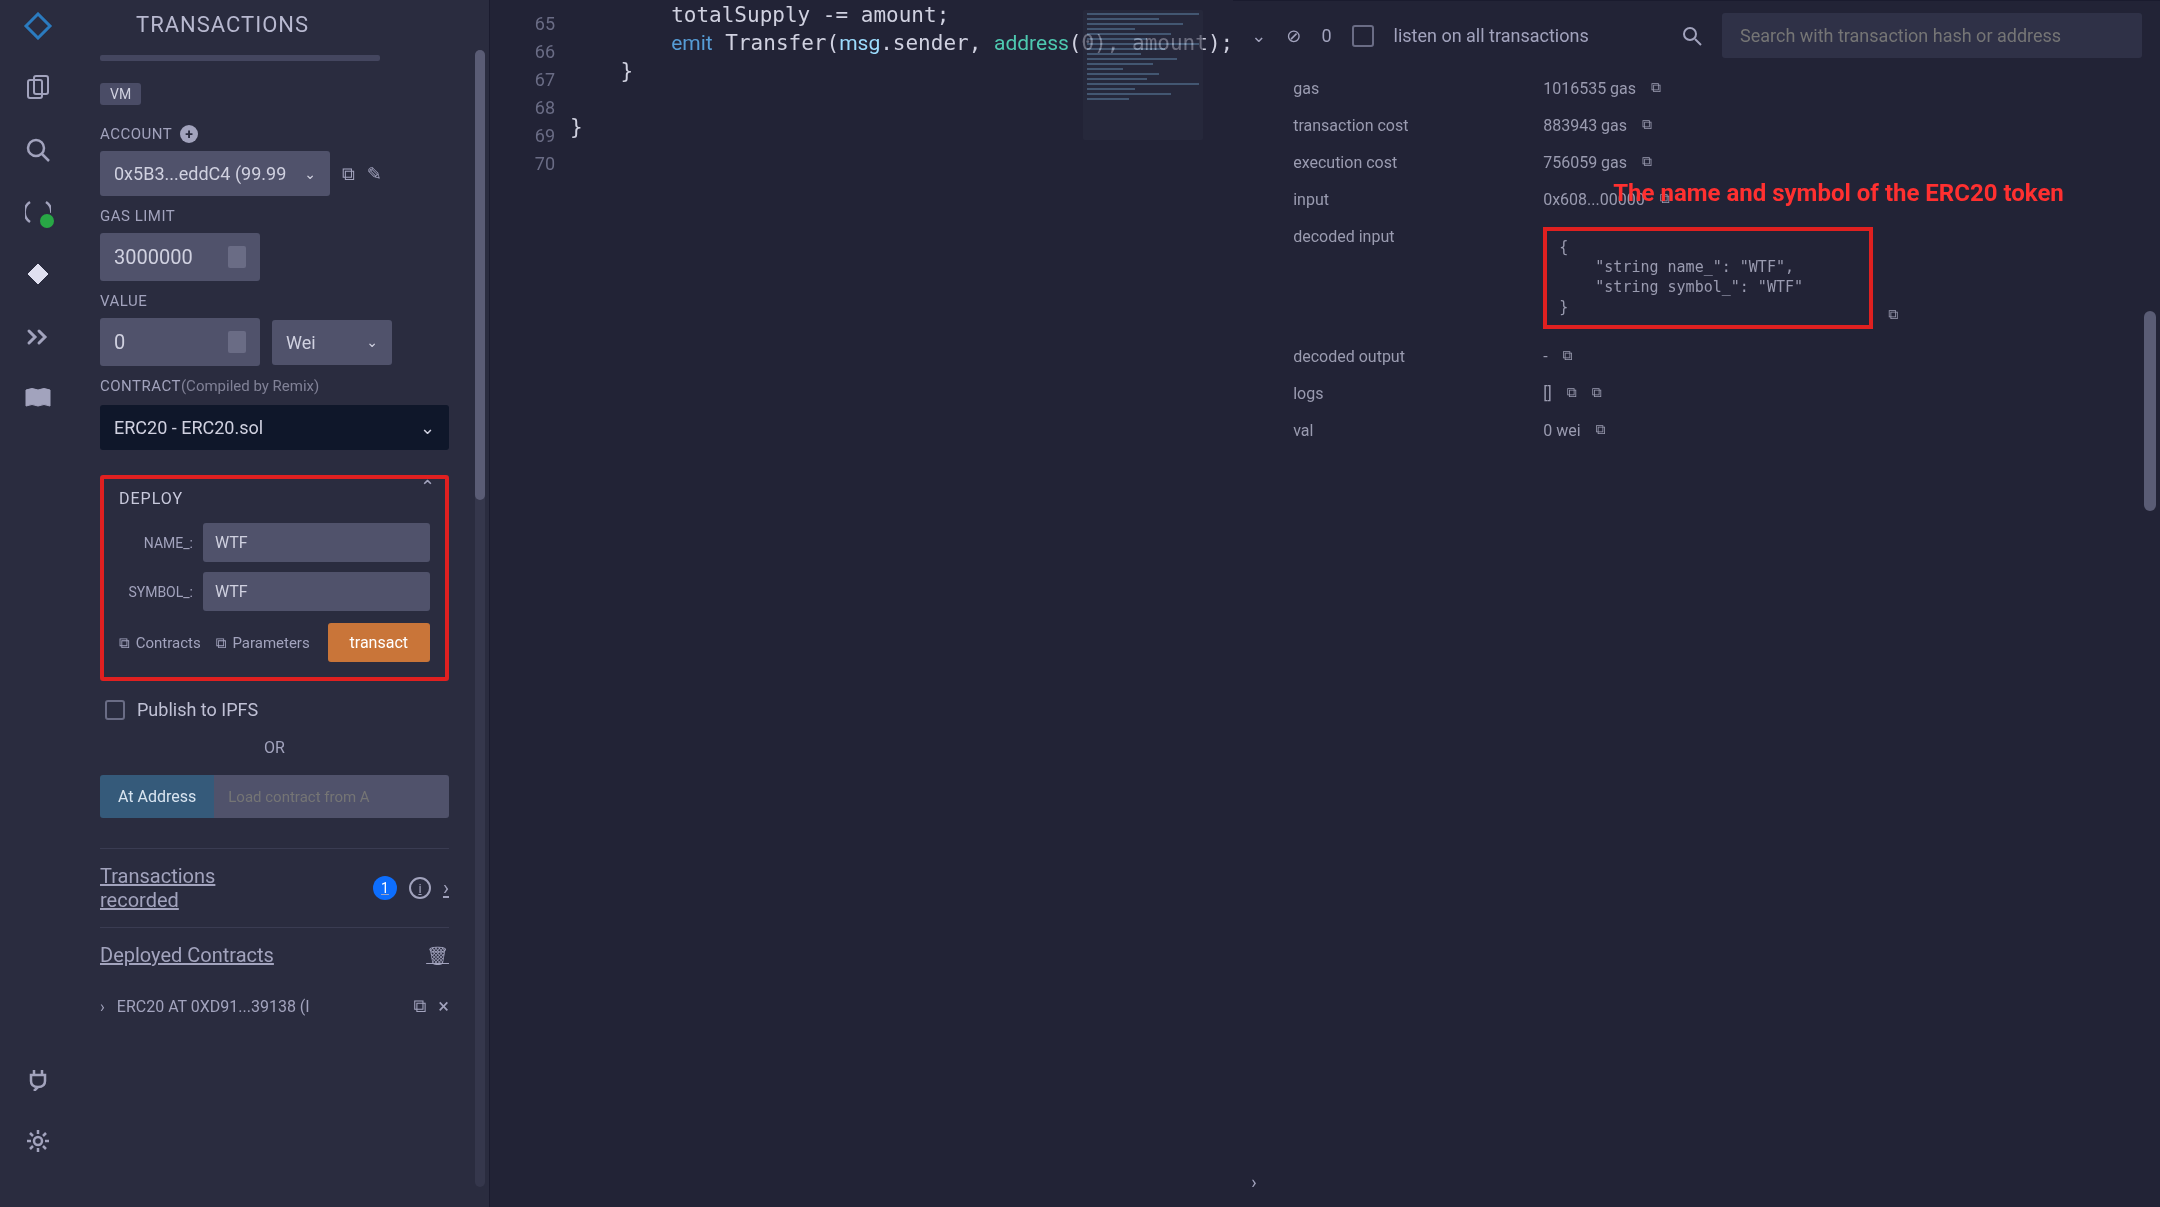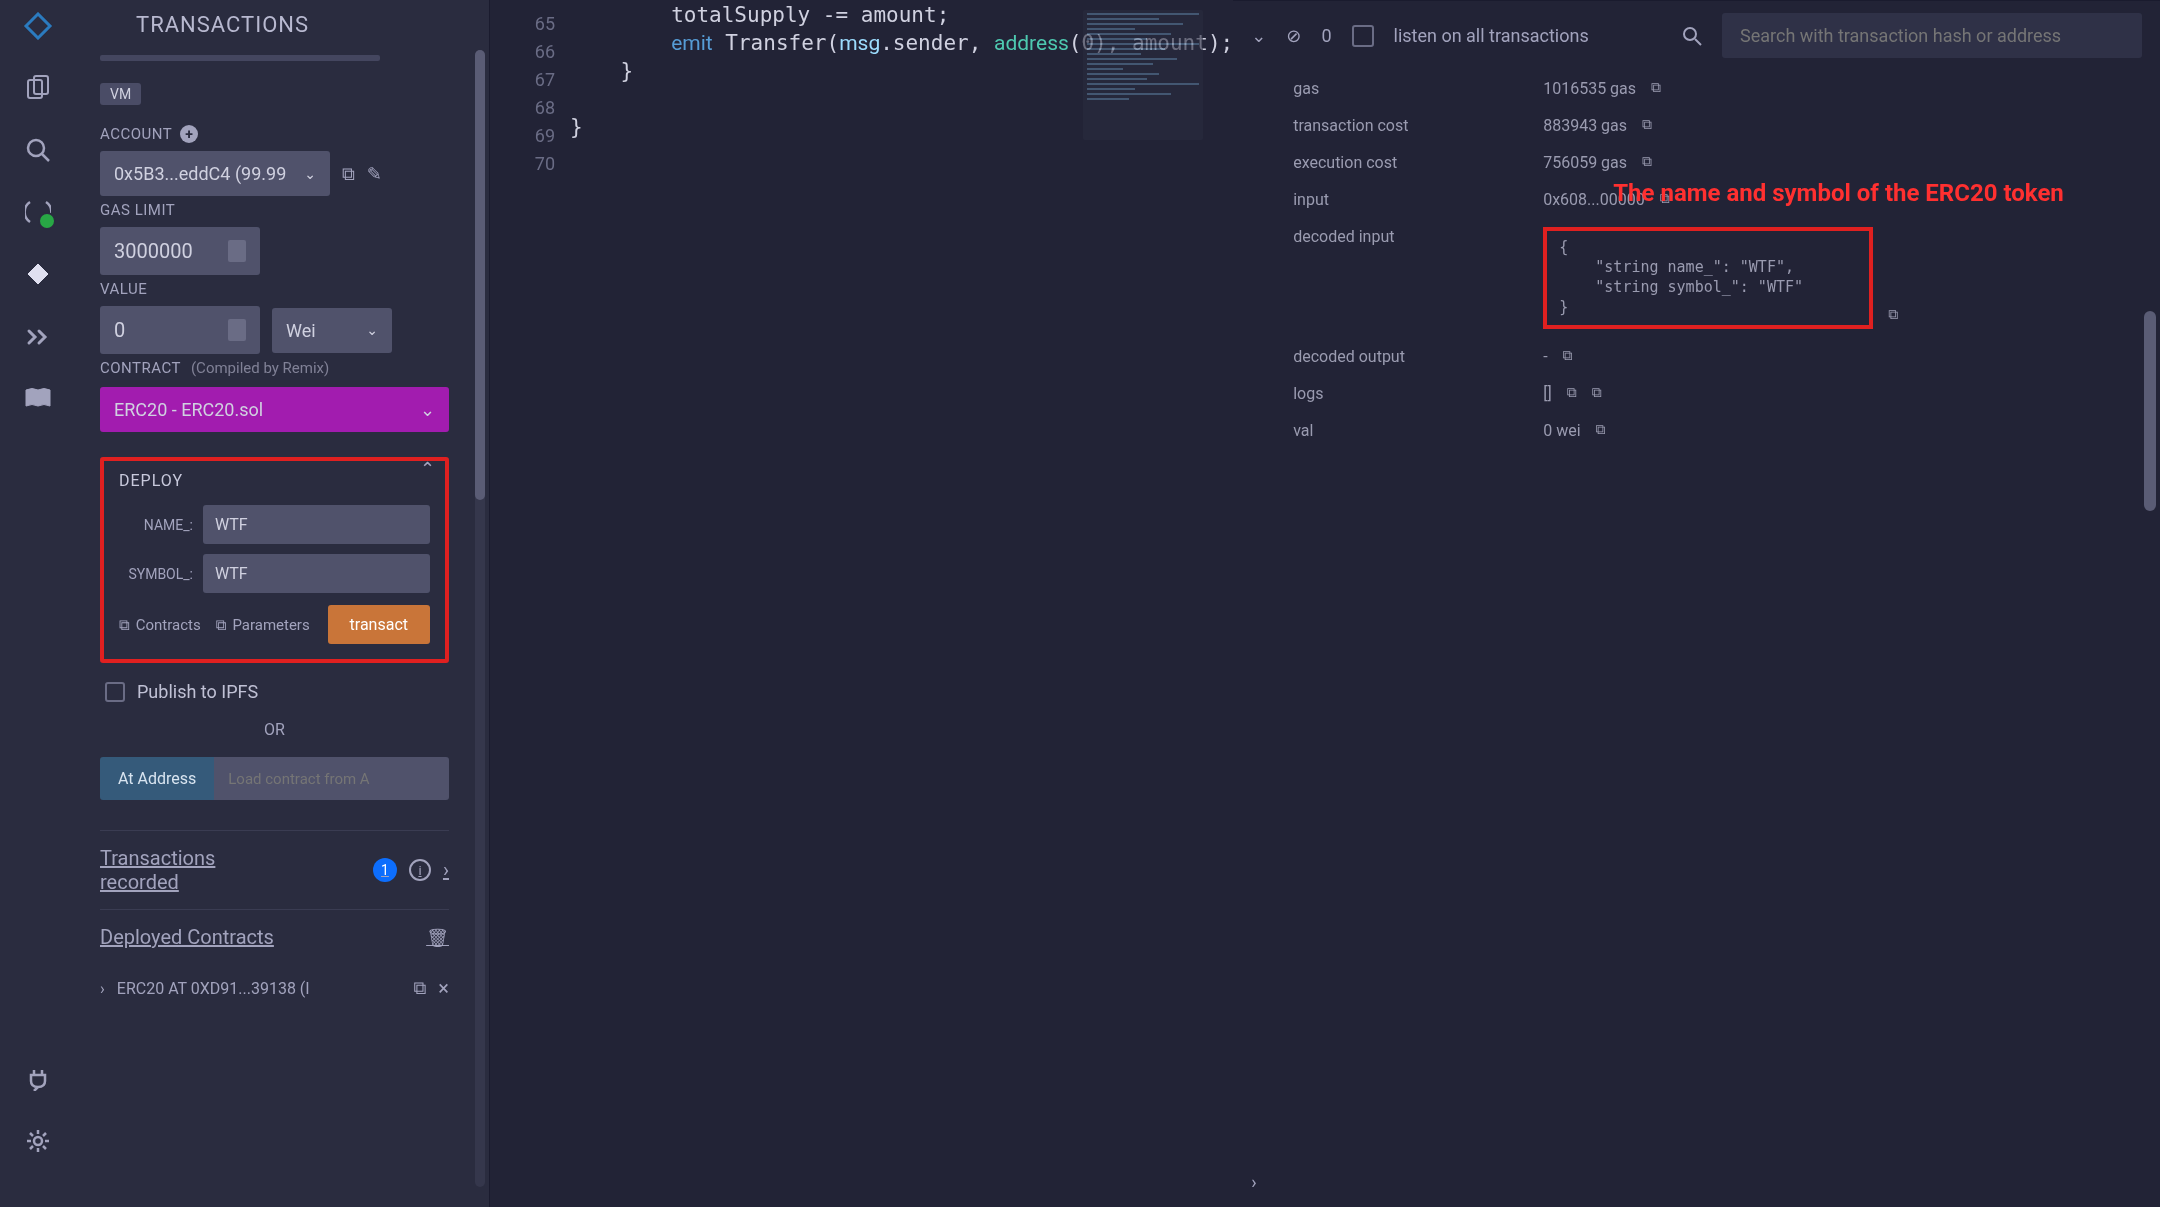--- a/index.html
+++ b/index.html
@@ -15,30 +15,30 @@
 
 
 .sidebar { width:415px; background:#2a2c3f; border-right:1px solid #1a1b2e; position:relative; padding:0 10px 0 25px; }
 .sidebar-inner { height:100%; overflow-y:auto; padding-right:30px; }
 .sidebar-title { color:#b8b9d0; font-size:22px; font-weight:400; letter-spacing:1px; padding:12px 0 18px;margin-left:36px; }
 .vm-badge { display:inline-block; background:#4a4c66; color:#d0d1e0; font-size:14px; padding:3px 10px; border-radius:3px; margin-bottom:20px; }
 .thin-bar { height:6px; background:#44465f; width:280px; margin-bottom:22px; border-radius:2px; }
 
 .field-label { color:#a2a3bd; font-size:15px; letter-spacing:0.5px; margin-bottom:8px; display:flex; align-items:flex-end; gap:8px; }
 .field-label .plus { width:18px; height:18px; border-radius:50%; background:#a2a3bd; color:#2a2c3f; display:inline-flex; align-items:center; justify-content:center; font-size:14px; font-weight:bold; }
-.field-row { display:flex; align-items:center; gap:12px; margin-bottom:5px; }
+.field-row { display:flex; align-items:center; gap:12px; margin-bottom:11px; }
 .dropdown { background:#50526b; color:#d0d1e0; border:none; padding:12px 14px; font-size:18px; border-radius:3px; position:relative; flex:1; display:flex; align-items:center; justify-content:space-between; }
 .dropdown .chev { font-size:14px; }
 .mini-icon { color:#a2a3bd; cursor:pointer; font-size:18px; }
 .num-input { background:#50526b; color:#d0d1e0; border:none; padding:12px 14px; font-size:20px; border-radius:3px; width:160px; display:flex; align-items:center; justify-content:space-between; }
 .spinner { width:18px; height:22px; background:#6a6c85; border-radius:2px; display:flex; flex-direction:column; }
 .spinner div { flex:1; }
-.contract-label-row { display:flex; align-items:baseline; gap:10px; margin-bottom:10px; }
+.contract-label-row { display:flex; align-items:baseline; gap:0; margin-bottom:10px; }
 .contract-sub { color:#808196; font-size:15px; }
-.fullwidth-drop { background:#a21caf; color:#d0d1e0; padding:12px 14px; font-size:18px; border-radius:3px; display:flex; align-items:center; justify-content:space-between; margin-bottom:25px; }
+.fullwidth-drop { background:#0f172a; color:#d0d1e0; padding:12px 14px; font-size:18px; border-radius:3px; display:flex; align-items:center; justify-content:space-between; margin-bottom:25px; }
 
 
 .deploy-box { border:4px solid #e02020; border-radius:3px; padding:10px 15px 15px; margin-bottom:18px; position:relative; }
 .deploy-title { color:#c8c9dc; font-size:16px; letter-spacing:1px; margin-bottom:15px; }
 .deploy-chev { position:absolute; top:-3px; right:10px; color:#a2a3bd; font-size:18px; }
 .param-row { display:flex; align-items:center; margin-bottom:10px; }
 .param-label { width:100px; text-align:right; color:#a2a3bd; font-size:14px; padding-right:10px; }
 .param-input { flex:1; background:#50526b; color:#d0d1e0; border:none; padding:10px 12px; font-size:16px; border-radius:3px; }
 .deploy-btn-row { display:flex; align-items:center; gap:15px; margin-top:12px; }
 .calldata-link,.params-link { color:#a2a3bd; font-size:15px; display:flex; align-items:center; gap:6px; cursor:pointer; }

